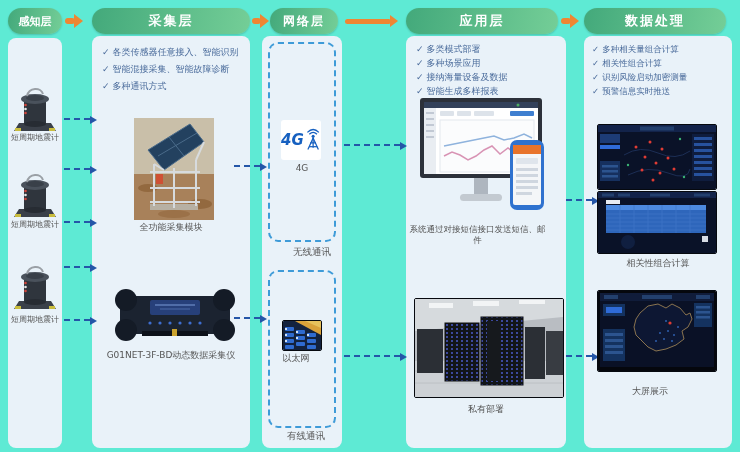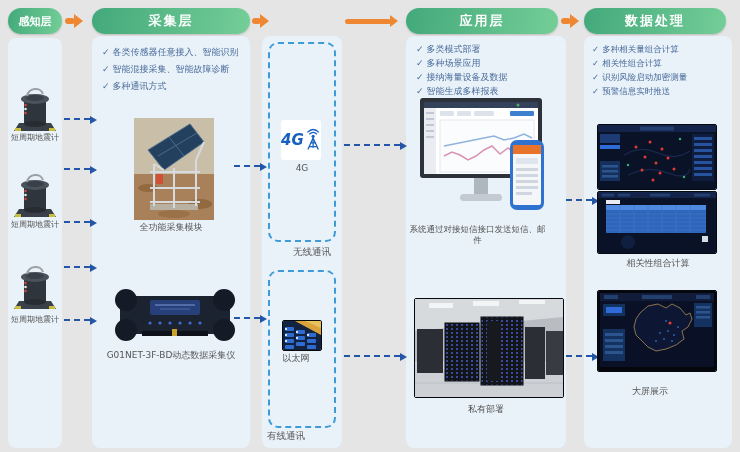--- a/index.html
+++ b/index.html
@@ -1,16 +1,16 @@
 <!DOCTYPE html>
 <html><head>
 <meta charset="utf-8">
 <style>
   html,body{margin:0;padding:0;background:#fff;font-family:"DejaVu Sans",sans-serif;}
-  #canvas{position:relative;width:740px;height:452px;background:#e5e5e5;overflow:hidden;}
+  #canvas{position:relative;width:740px;height:452px;background:#5eead4;overflow:hidden;}
 
   .colbg{position:absolute;top:36px;height:412px;background:#e9f2f9;border-radius:8px;}
 
   .pill{position:absolute;top:8px;height:26px;border-radius:13px;
     background:linear-gradient(100deg,#43a97b,#74ce97);
     color:#fff;font-weight:bold;font-size:13px;letter-spacing:2px;
     display:flex;align-items:center;justify-content:center;
     box-shadow:0 1px 2px rgba(0,0,0,.18);}
 
   .oarrow{position:absolute;display:flex;align-items:center;height:16px;}
@@ -51,20 +51,21 @@
   <div class="pill" style="left:8px;width:54px;font-size:11px;letter-spacing:0">感知层</div>
   <div class="oarrow" style="left:65px;top:13px">
       <span class="bar" style="width:10px"></span>
       <span class="tri"></span>
     </div>
   <div class="pill" style="left:92px;width:158px">采集层</div>
   <div class="oarrow" style="left:252px;top:13px">
       <span class="bar" style="width:9px"></span>
       <span class="tri"></span>
     </div>
+  <div class="pill" style="left:270px;width:68px;font-size:12px">网络层</div>
   <div class="oarrow long" style="left:345px;top:13px">
       <span class="bar" style="width:46px"></span>
       <span class="tri" style="border-left-width:8px;border-top-width:6px;border-bottom-width:6px"></span>
     </div>
   <div class="pill" style="left:406px;width:152px">应用层</div>
   <div class="oarrow" style="left:561px;top:13px">
       <span class="bar" style="width:10px"></span>
       <span class="tri"></span>
     </div>
   <div class="pill" style="left:584px;width:142px">数据处理</div>
@@ -224,21 +225,21 @@
     <g fill="#cfe0f5">
         <rect x="2" y="7" width="2" height="2"></rect>
         <rect x="2" y="13" width="2" height="2"></rect>
         <rect x="2" y="19" width="2" height="2"></rect>
         <rect x="13" y="10" width="2" height="2"></rect>
         <rect x="13" y="16" width="2" height="2"></rect>
         <rect x="24" y="13" width="2" height="2"></rect>
       </g>
   </svg>
   <div class="cap" style="left:262px;top:353px;width:68px">以太网</div>
-  <div class="cap" style="left:246px;top:430px;width:80px;font-size:9.5px">有线通讯</div>
+  <div class="cap" style="left:266px;top:430px;width:80px;font-size:9.5px">有线通讯</div>
 
   <div class="darrow" style="left:344px;top:144px;width:56px"></div>
   <div class="darrow" style="left:344px;top:355px;width:56px"></div>
 
   <div class="bullets" style="left:416px;top:42px;width:146px;font-size:9px">
     <div class="bullet" style="line-height:14px">
         <span class="chk">✓</span>
         <span>多类模式部署</span>
       </div>
     <div class="bullet" style="line-height:14px">

